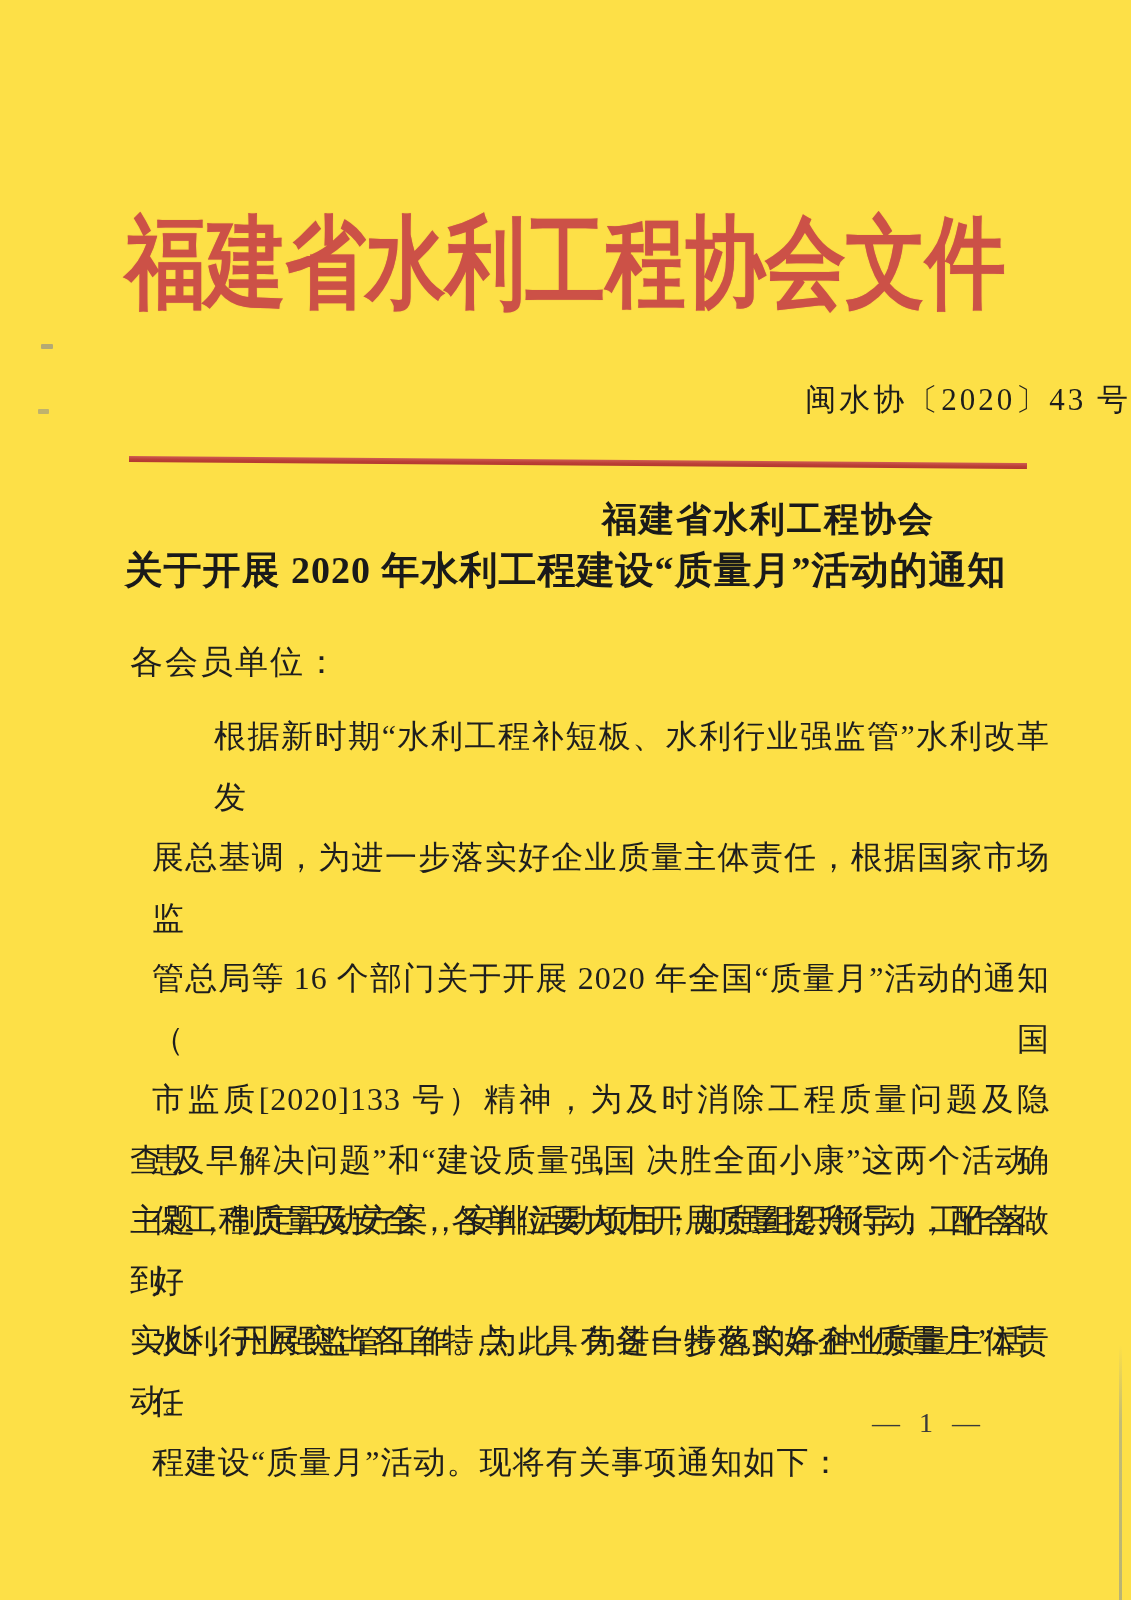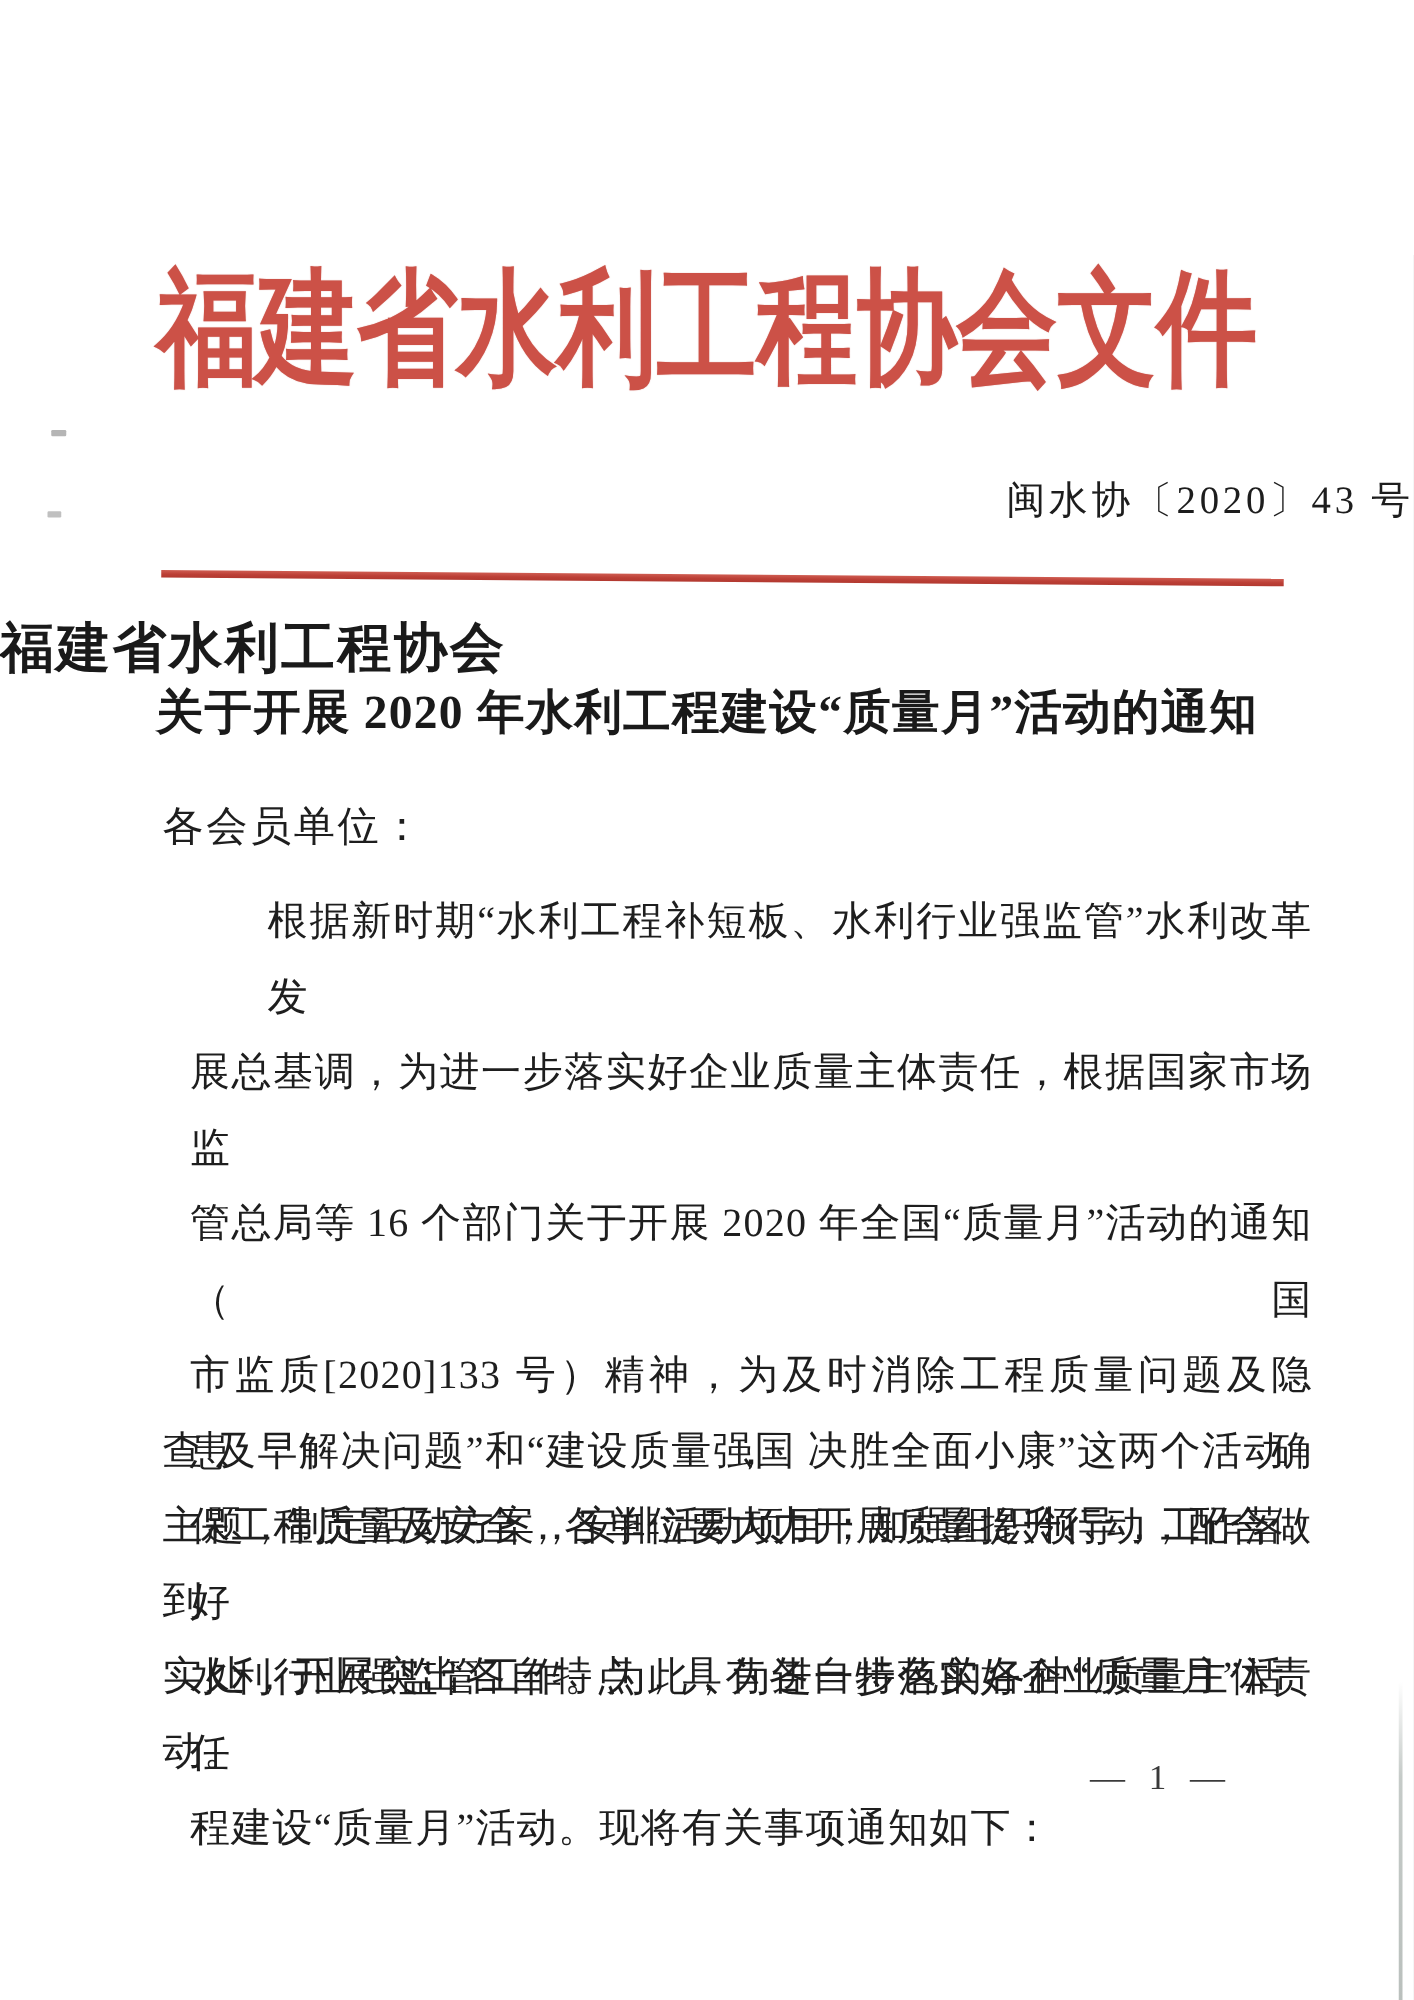--- a/index.html
+++ b/index.html
@@ -5,21 +5,21 @@
   html, body {
     margin: 0;
     padding: 0;
     background: #e8e8e8;
   }
   #page {
     position: relative;
     width: 1131px;
     height: 1600px;
     margin: 0 auto;
-    background: #ffffff;
+    background: #fde047;
     overflow: hidden;
     font-family: "Liberation Serif", "DejaVu Serif", serif;
     color: #222;
   }
 
   
   .letterhead {
     position: absolute;
     top: 208px;
     left: 0;
@@ -58,22 +58,22 @@
     transform: rotate(0.45deg);
     transform-origin: 0 50%;
   }
 
   
   .doc-title-1 {
     position: absolute;
     top: 497px;
     left: 0;
     width: 935px;
-    text-align: left;
-    font-size: 43px;
+    text-align: right;
+    font-size: 35px;
     line-height: 46px;
     font-weight: bold;
     color: #1a1a1a;
     letter-spacing: 2px;
     white-space: nowrap;
   }
   .doc-title-2 {
     position: absolute;
     top: 544px;
     left: 0;

